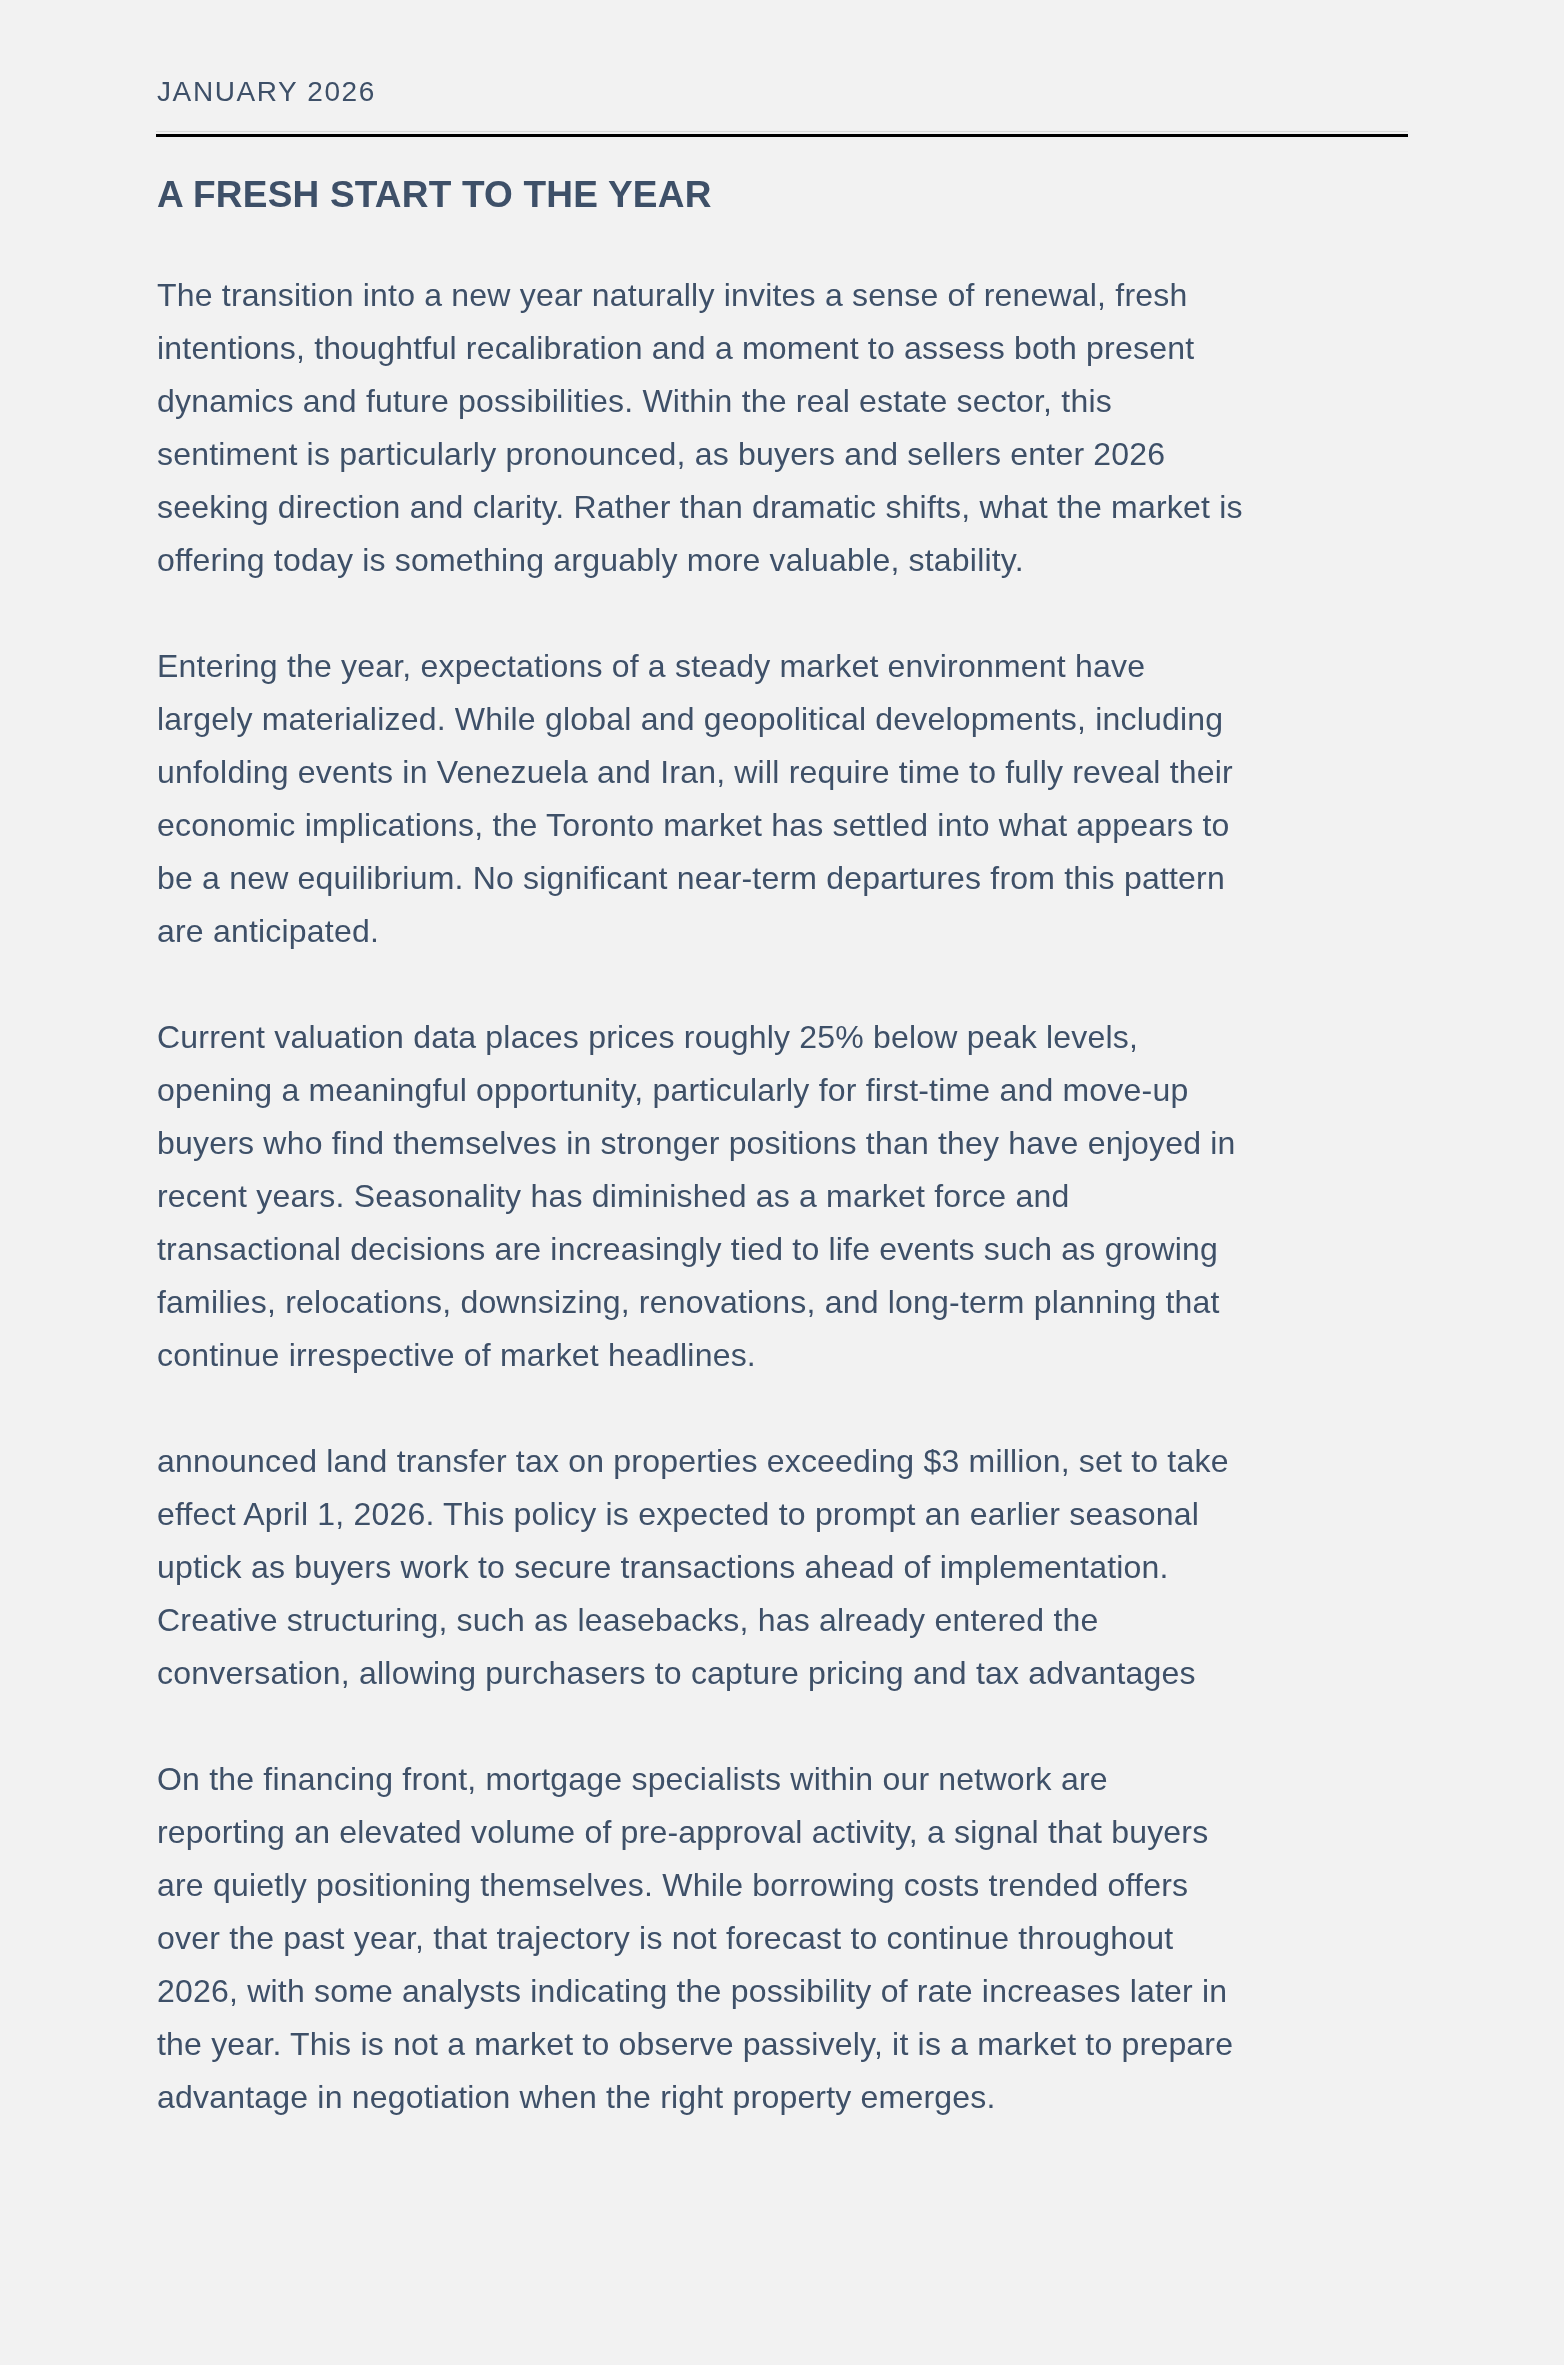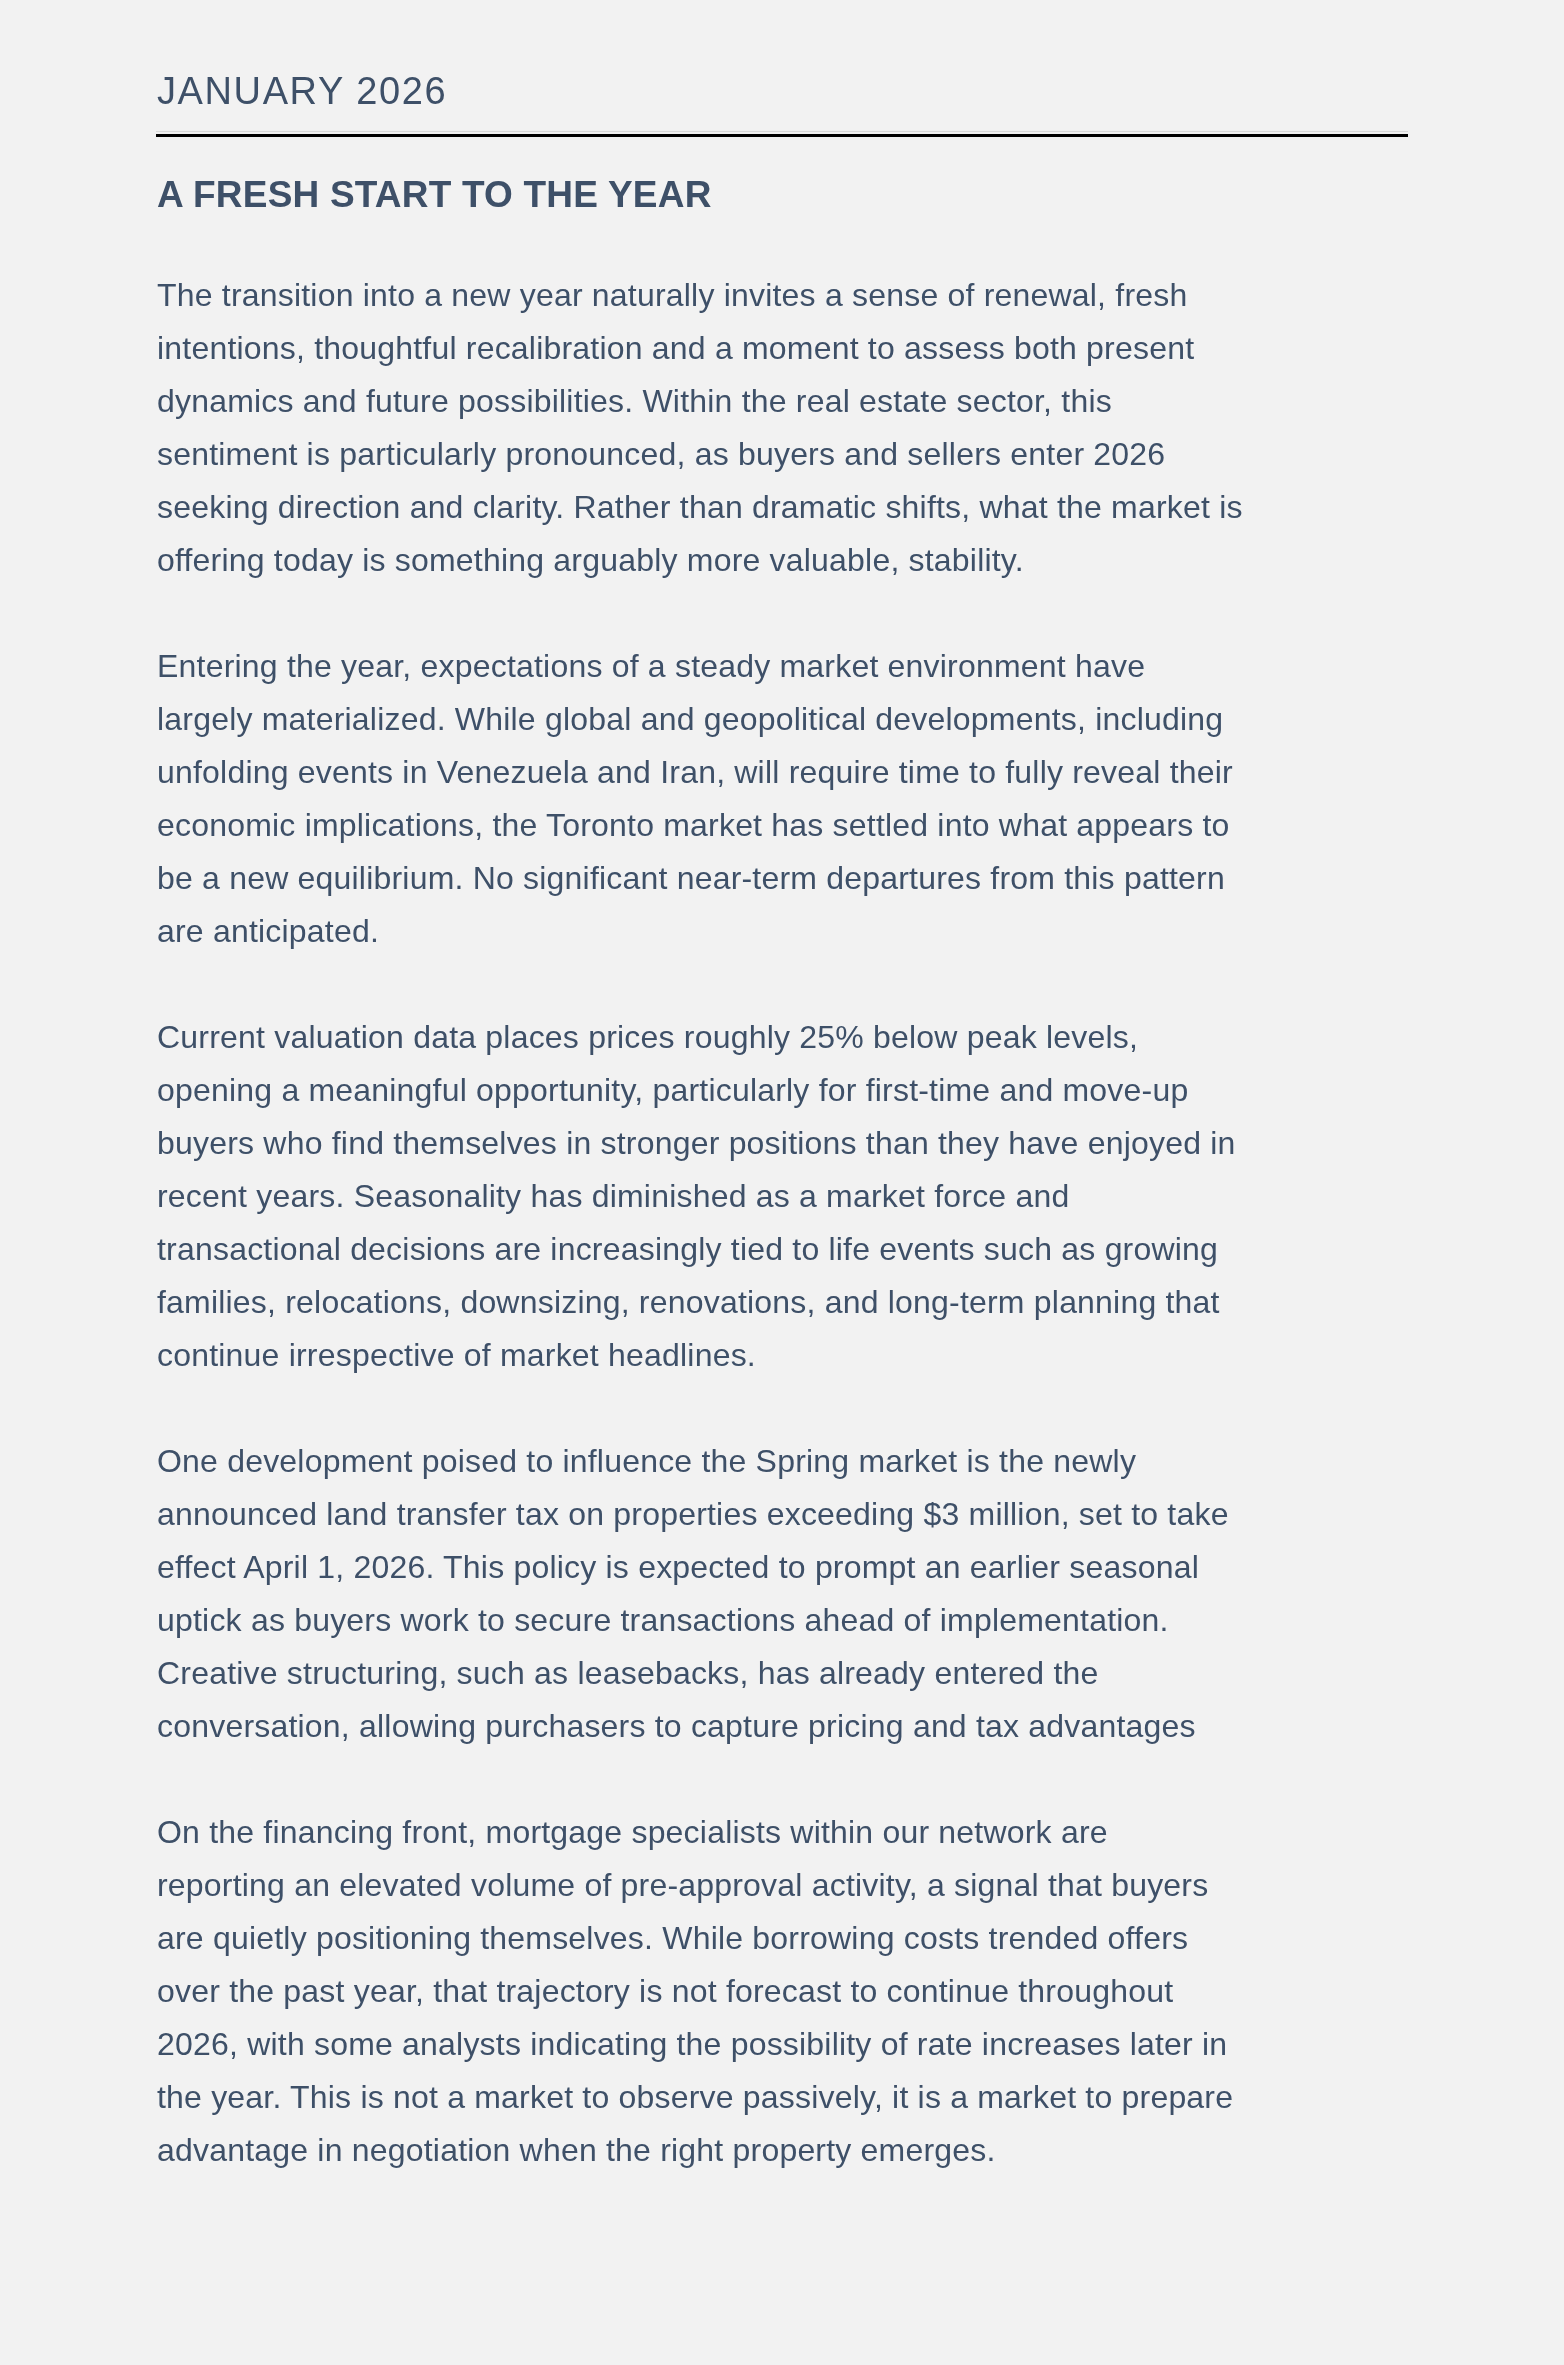--- a/index.html
+++ b/index.html
@@ -18,21 +18,21 @@
     .page {
       position: absolute;
       left: 157px;
       top: 0;
       width: 1251px;
     }
     .date {
       position: absolute;
       left: 0;
       top: 72px;
-      font-size: 38px;
+      font-size: 28px;
       line-height: 39px;
       letter-spacing: 1.6px;
       white-space: nowrap;
       font-weight: normal;
     }
     .rule {
       position: absolute;
       left: -0.7px;
       top: 134px;
       width: 1252px;
@@ -112,21 +112,20 @@
       <span class="line">Current valuation data places prices roughly 25% below peak levels,</span>
       <span class="line">opening a meaningful opportunity, particularly for first-time and move-up</span>
       <span class="line">buyers who find themselves in stronger positions than they have enjoyed in</span>
       <span class="line">recent years. Seasonality has diminished as a market force and</span>
       <span class="line">transactional decisions are increasingly tied to life events such as growing</span>
       <span class="line">families, relocations, downsizing, renovations, and long-term planning that</span>
       <span class="line">continue irrespective of market headlines.</span>
     </p>
 
     <p class="para">
-      <span class="line">One development poised to influence the Spring market is the newly</span>
       <span class="line">announced land transfer tax on properties exceeding $3 million, set to take</span>
       <span class="line">effect April 1, 2026. This policy is expected to prompt an earlier seasonal</span>
       <span class="line">uptick as buyers work to secure transactions ahead of implementation.</span>
       <span class="line">Creative structuring, such as leasebacks, has already entered the</span>
       <span class="line">conversation, allowing purchasers to capture pricing and tax advantages</span>
     </p>
 
     <p class="para">
       <span class="line">On the financing front, mortgage specialists within our network are</span>
       <span class="line">reporting an elevated volume of pre-approval activity, a signal that buyers</span>

